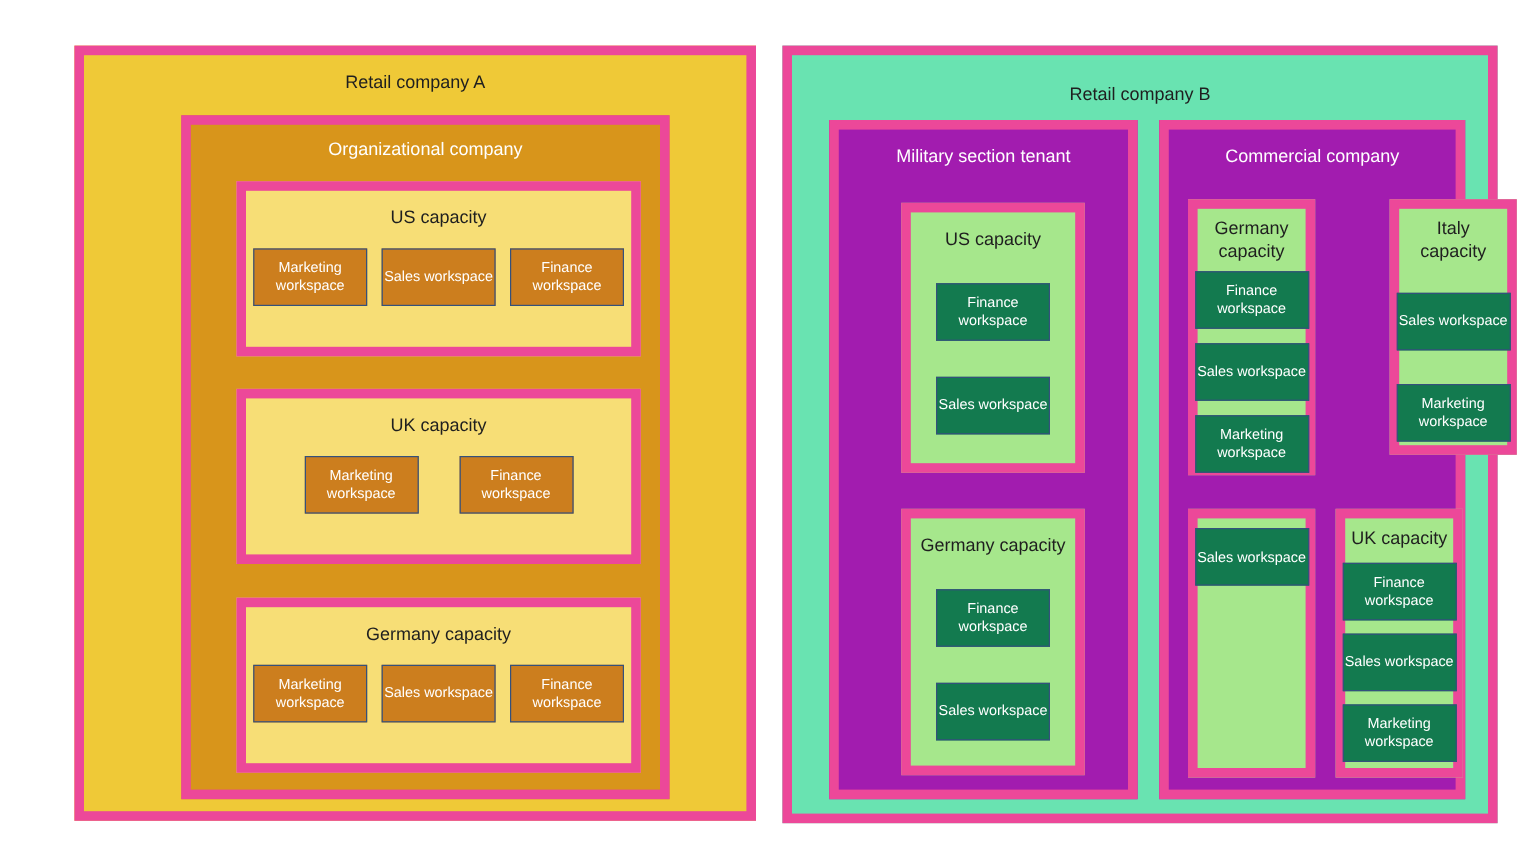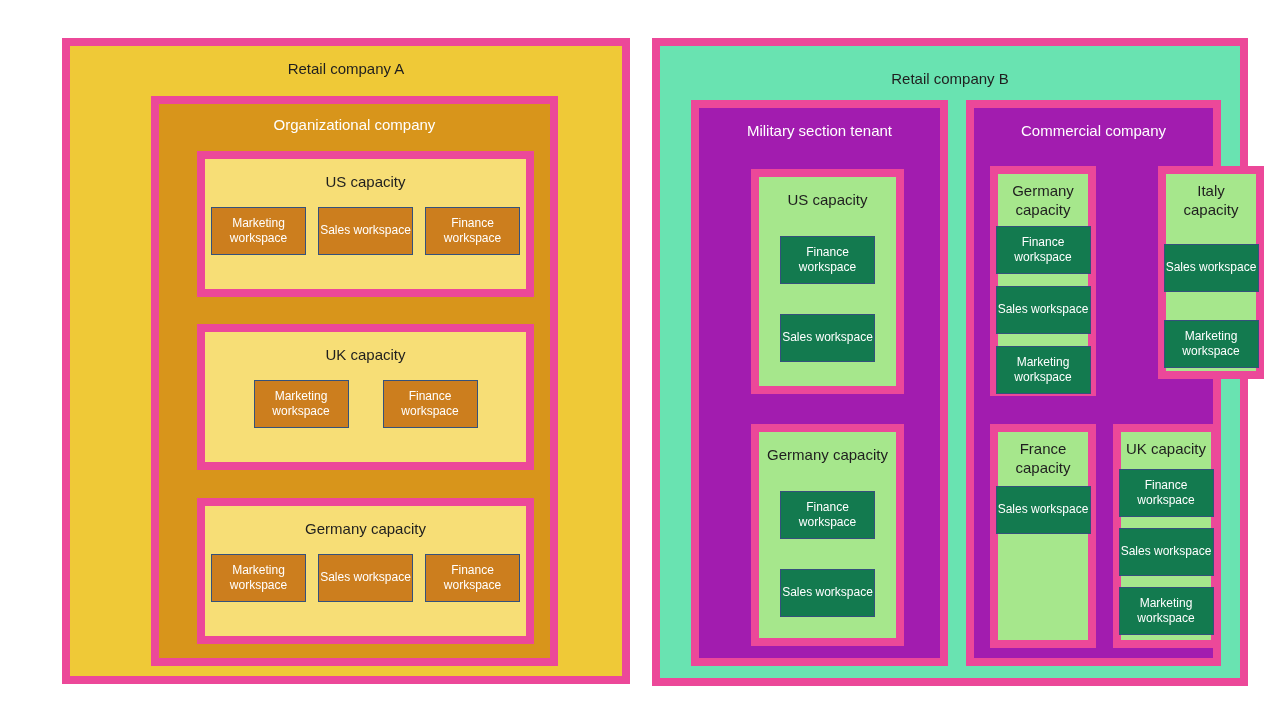--- a/index.html
+++ b/index.html
@@ -142,21 +142,20 @@
 
       <div id="capacity-com-it" class="box capacity-b capacity-com">
         <div class="title dark-text">Italy capacity</div>
         <div class="ws-col ws-col-spread">
           <div class="ws ws-b">Sales workspace</div>
           <div class="ws ws-b">Marketing workspace</div>
         </div>
       </div>
 
       <div id="capacity-com-fr" class="box capacity-b capacity-com">
-        <div class="title dark-text">France capacity</div>
         <div class="ws-col ws-col-single">
           <div class="ws ws-b">Sales workspace</div>
         </div>
       </div>
 
       <div id="capacity-com-uk" class="box capacity-b capacity-com">
         <div class="title dark-text">UK capacity</div>
         <div class="ws-col ws-col-uk">
           <div class="ws ws-b">Finance workspace</div>
           <div class="ws ws-b">Sales workspace</div>

